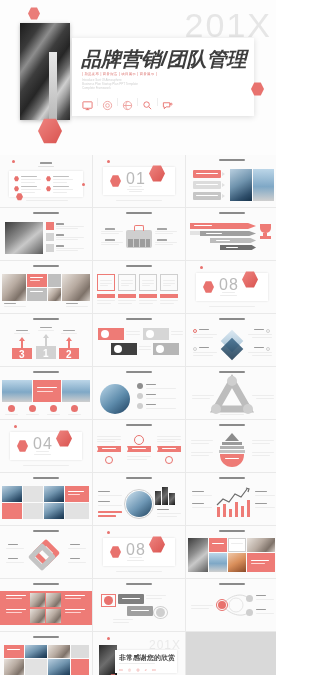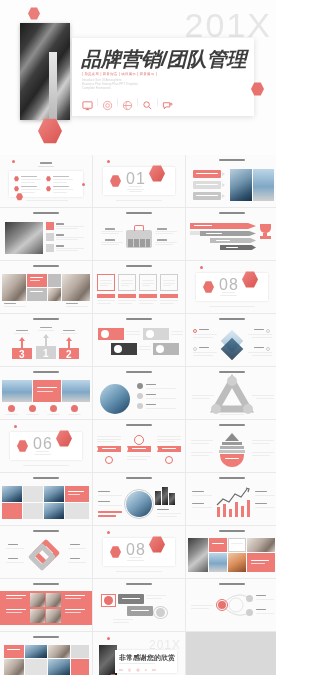--- a/index.html
+++ b/index.html
@@ -481,21 +481,21 @@
     <div class="bar light" style="left:66px;top:28px;width:22px;height:1px;"></div>
     <div class="bar light" style="left:70px;top:31px;width:18px;height:1px;"></div>
     <div class="bar light" style="left:34px;top:47px;width:24px;height:1px;"></div>
   </div>
 
   <div class="slide">
     <div class="dot" style="left:14px;top:5px;width:3px;height:3px;"></div>
     <div class="box" style="left:10px;top:12px;width:72px;height:28px;"></div>
     <div class="hx" style="left:17px;top:20px;width:11px;height:12px;"></div>
     <div class="hx" style="left:56px;top:10px;width:16px;height:17px;background:linear-gradient(135deg,#ef8581,#d9534f);"></div>
-    <div class="num" style="left:33px;top:15px;">06</div>
+    <div class="num" style="left:33px;top:15px;">04</div>
     <div class="bar light" style="left:36px;top:31px;width:13px;height:1px;"></div>
     <div class="bar light" style="left:34px;top:33.5px;width:17px;height:1px;"></div>
     <div class="bar light" style="left:23px;top:45px;width:46px;height:1px;"></div>
   </div>
 
   <div class="slide">
     <div class="s-title"></div>
     <div class="bar light" style="left:4px;top:16px;width:24px;height:1px;"></div>
     <div class="bar light" style="left:4px;top:18.5px;width:24px;height:1px;"></div>
     <div class="bar light" style="left:4px;top:21px;width:18px;height:1px;"></div>

